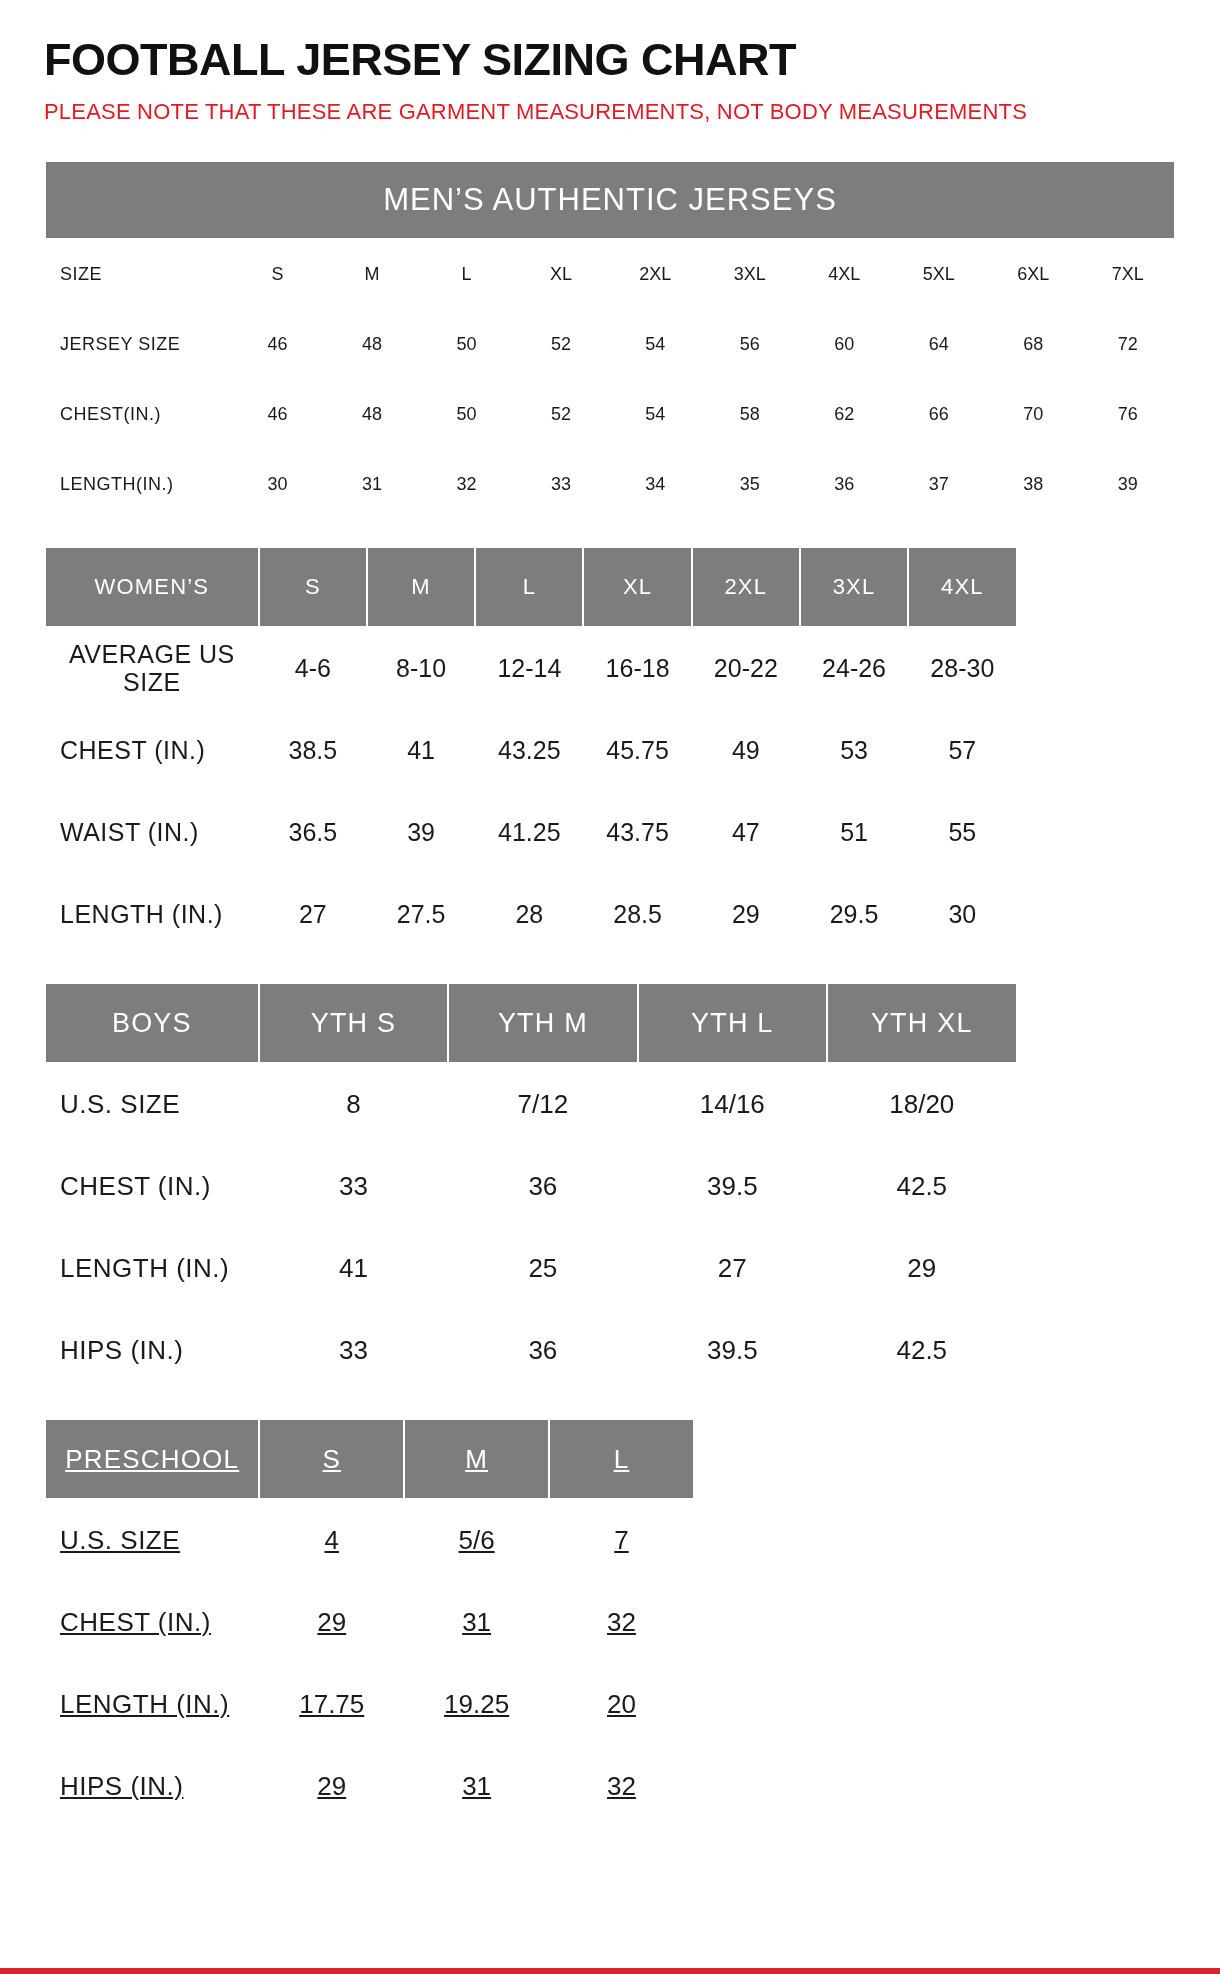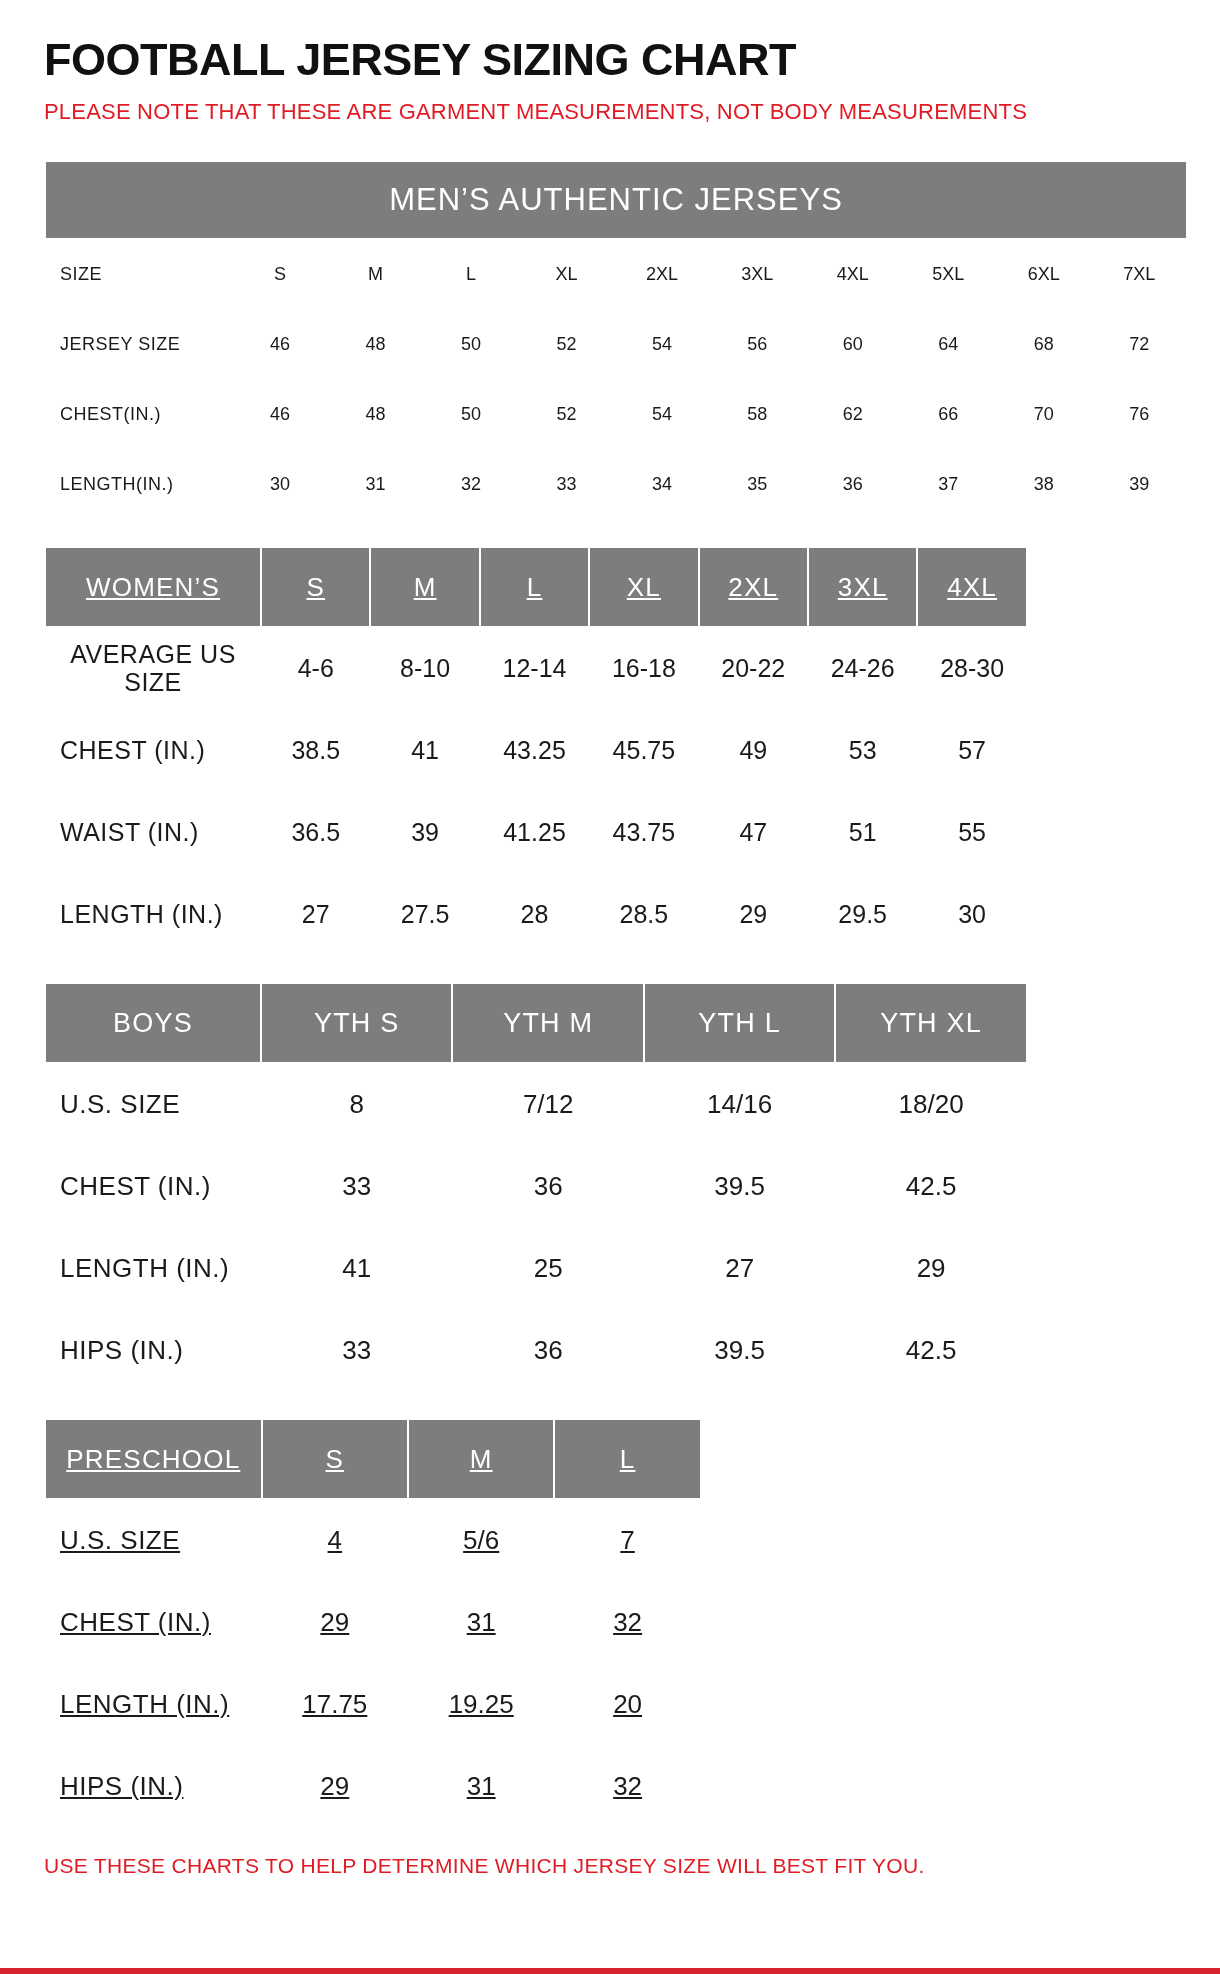--- a/index.html
+++ b/index.html
@@ -12,21 +12,21 @@
     min-height: 1974px;
     font-family: "Liberation Sans", sans-serif;
     color: #1a1a1a;
     position: relative;
     box-sizing: border-box;
   }
   .page {
     width: 1220px;
     min-height: 1974px;
     box-sizing: border-box;
-    padding: 28px 32px 20px 44px;
+    padding: 28px 44px 20px 44px;
     border-bottom: 6px solid #d9232d;
   }
   .main-title {
     font-size: 45px;
     font-weight: bold;
     letter-spacing: -0.5px;
     line-height: 1.05;
     margin: 8px 0 14px 0;
     color: #111111;
   }
@@ -72,21 +72,21 @@
     color: #1a1a1a;
   }
   
   .t-men td { height: 68px; font-size: 18px; }
   .t-men td.rowlabel { text-align: left; padding-left: 14px; letter-spacing: 0.5px; }
   .t-men .banner td { height: 76px; font-size: 31px; }
 
   
   .t-women td { height: 80px; font-size: 25px; }
   .t-women td.rowlabel { text-align: left; padding-left: 14px; letter-spacing: 0.5px; }
-  .t-women tr.head td { height: 78px; font-size: 26px; text-decoration: underline; }
+  .t-women tr.head td { height: 78px; font-size: 22px; }
   .t-women td.rowlabel.two-line { line-height: 1.15; text-align: center; padding-left: 0; }
 
   
   .t-boys td { height: 80px; font-size: 26px; }
   .t-boys td.rowlabel { text-align: left; padding-left: 14px; letter-spacing: 0.5px; }
   .t-boys tr.head td { height: 78px; font-size: 27px; }
 
   
   .t-pre td { height: 80px; font-size: 26px; text-decoration: underline; }
   .t-pre td.rowlabel { text-align: left; padding-left: 14px; letter-spacing: 0.5px; }
@@ -323,15 +323,14 @@
 
       <tr>
         <td class="cell rowlabel">HIPS (IN.)</td>
         <td class="cell">29</td>
         <td class="cell">31</td>
         <td class="cell">32</td>
       </tr>
     </tbody>
   </table>
 
-  <div class="footer-note">USE THESE CHARTS TO HELP DETERMINE WHICH JERSEY SIZE WILL BEST FIT YOU.</div>
 
 </div>
 
 </body></html>

